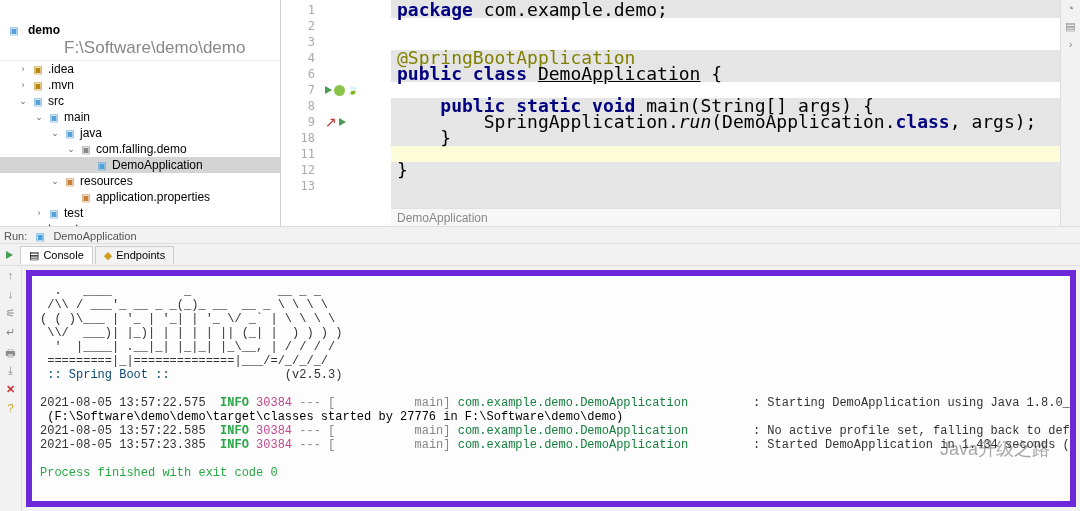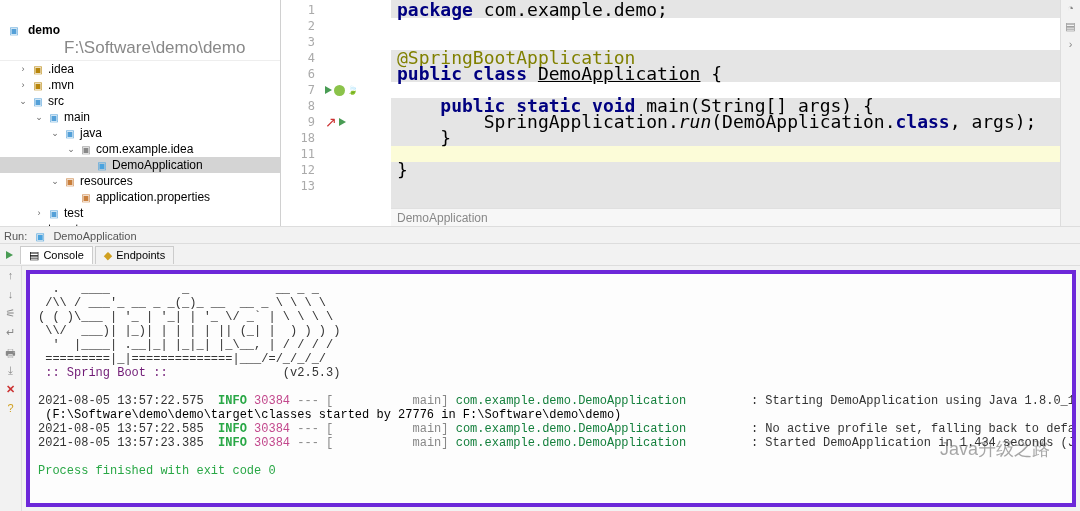--- a/index.html
+++ b/index.html
@@ -42,23 +42,23 @@
 .run-bar { height: 18px; background: #f2f2f2; border-top: 1px solid #ddd; border-bottom: 1px solid #ddd; padding-left: 4px; line-height: 18px; color: #555; font-size: 11px; }
 .tabs-row { height: 22px; background: #f2f2f2; display: flex; align-items: center; border-bottom: 1px solid #ddd; }
 .run-btn { width: 18px; height: 18px; display: flex; align-items: center; justify-content: center; cursor: pointer; }
 .tab { padding: 2px 8px; background: #fff; border: 1px solid #ccc; border-bottom: none; margin-left: 2px; font-size: 11px; display: flex; align-items: center; gap: 4px; cursor: pointer; }
 .tab.inactive { background: #f2f2f2; }
 .console-wrap { display: flex; height: 245px; }
 .console-tb { width: 22px; background: #f2f2f2; border-right: 1px solid #ddd; }
 .console-tb div { width: 16px; height: 16px; margin: 3px auto; color: #888; font-size: 11px; text-align: center; cursor: pointer; }
 .console-tb .red { color: #cc3333; font-weight: bold; }
 .console-tb .yel { color: #d0a020; }
-.console { flex: 1; border: 4px solid #6d28d9; margin: 4px; padding: 8px; font-family: Consolas, "Courier New", monospace; font-size: 12px; background: rgba(255,255,255,0.85); overflow: hidden; white-space: pre; line-height: 14px; }
+.console { flex: 1; border: 6px solid #6d28d9; margin: 4px; padding: 8px; font-family: Consolas, "Courier New", monospace; font-size: 12px; background: rgba(255,255,255,0.85); overflow: hidden; white-space: pre; line-height: 14px; }
 .banner { color: #333; }
-.sb-title { color: #701a75; }
+.sb-title { color: #0c4a6e; }
 .ver { color: #333; }
 .log-line { white-space: pre; }
 .ts { color: #333; }
 .lvl { color: #28a745; font-weight: bold; }
 .pid { color: #c2478c; text-align: right; }
 .sep { color: #888; }
 .cls-log { color: #15803d; }
 .msg { color: #333; }
 .exit { color: #28a745; }
 .watermark { position: absolute; right: 30px; bottom: 50px; font-size: 18px; color: rgba(80,80,80,0.5); font-family: Liberation Sans, sans-serif; pointer-events: none; }
@@ -95,21 +95,21 @@
           <span>main</span>
         </div>
         <div class="tree-item" style="padding-left: 50px;">
           <span class="chev">⌄</span>
           <span class="ic ic-fld-b">▣</span>
           <span>java</span>
         </div>
         <div class="tree-item" style="padding-left: 66px;">
           <span class="chev">⌄</span>
           <span class="ic ic-pkg">▣</span>
-          <span>com.example.idea</span>
+          <span>com.falling.demo</span>
         </div>
         <div class="tree-item sel" style="padding-left: 82px;">
           <span class="chev"></span>
           <span class="ic ic-java">▣</span>
           <span>DemoApplication</span>
         </div>
         <div class="tree-item" style="padding-left: 50px;">
           <span class="chev">⌄</span>
           <span class="ic ic-res">▣</span>
           <span>resources</span>

